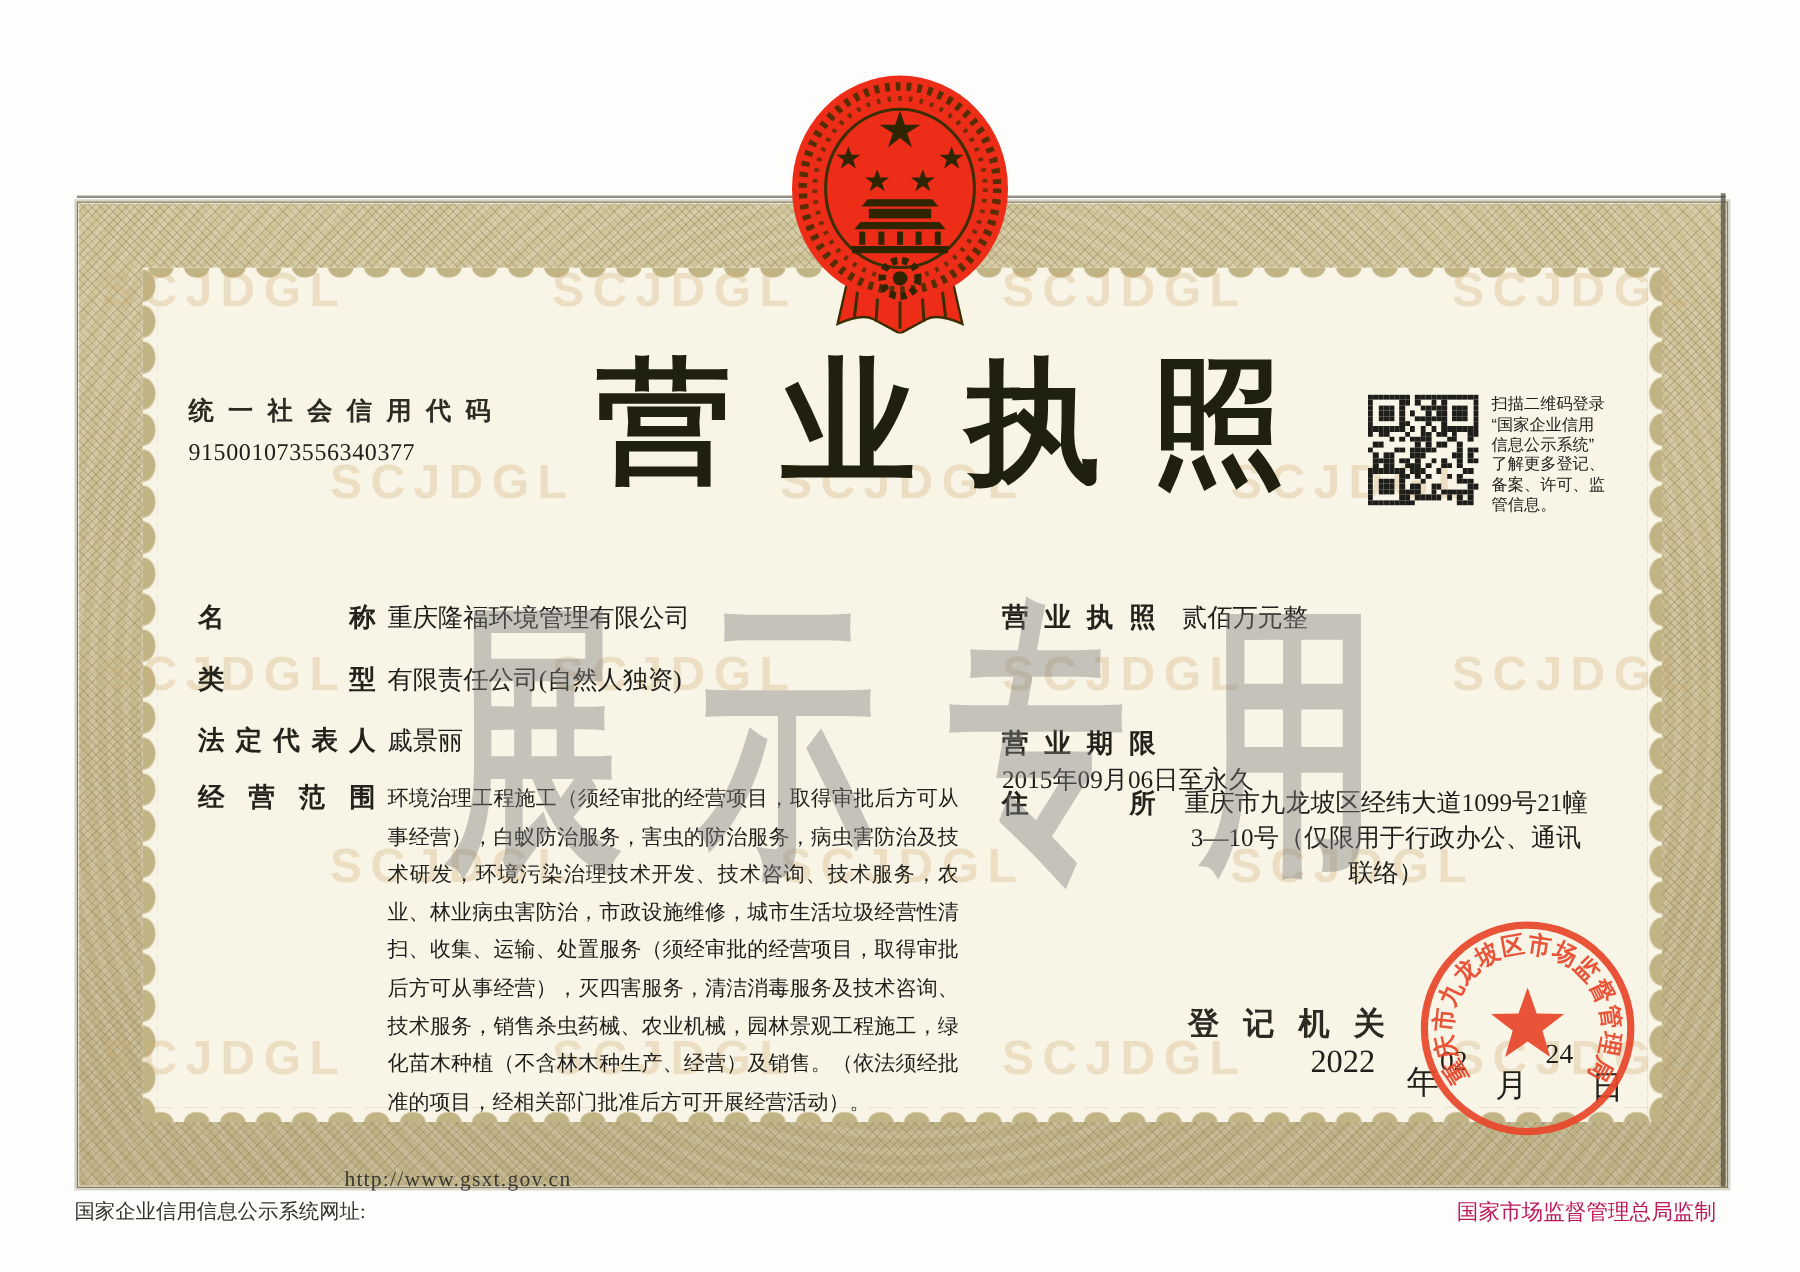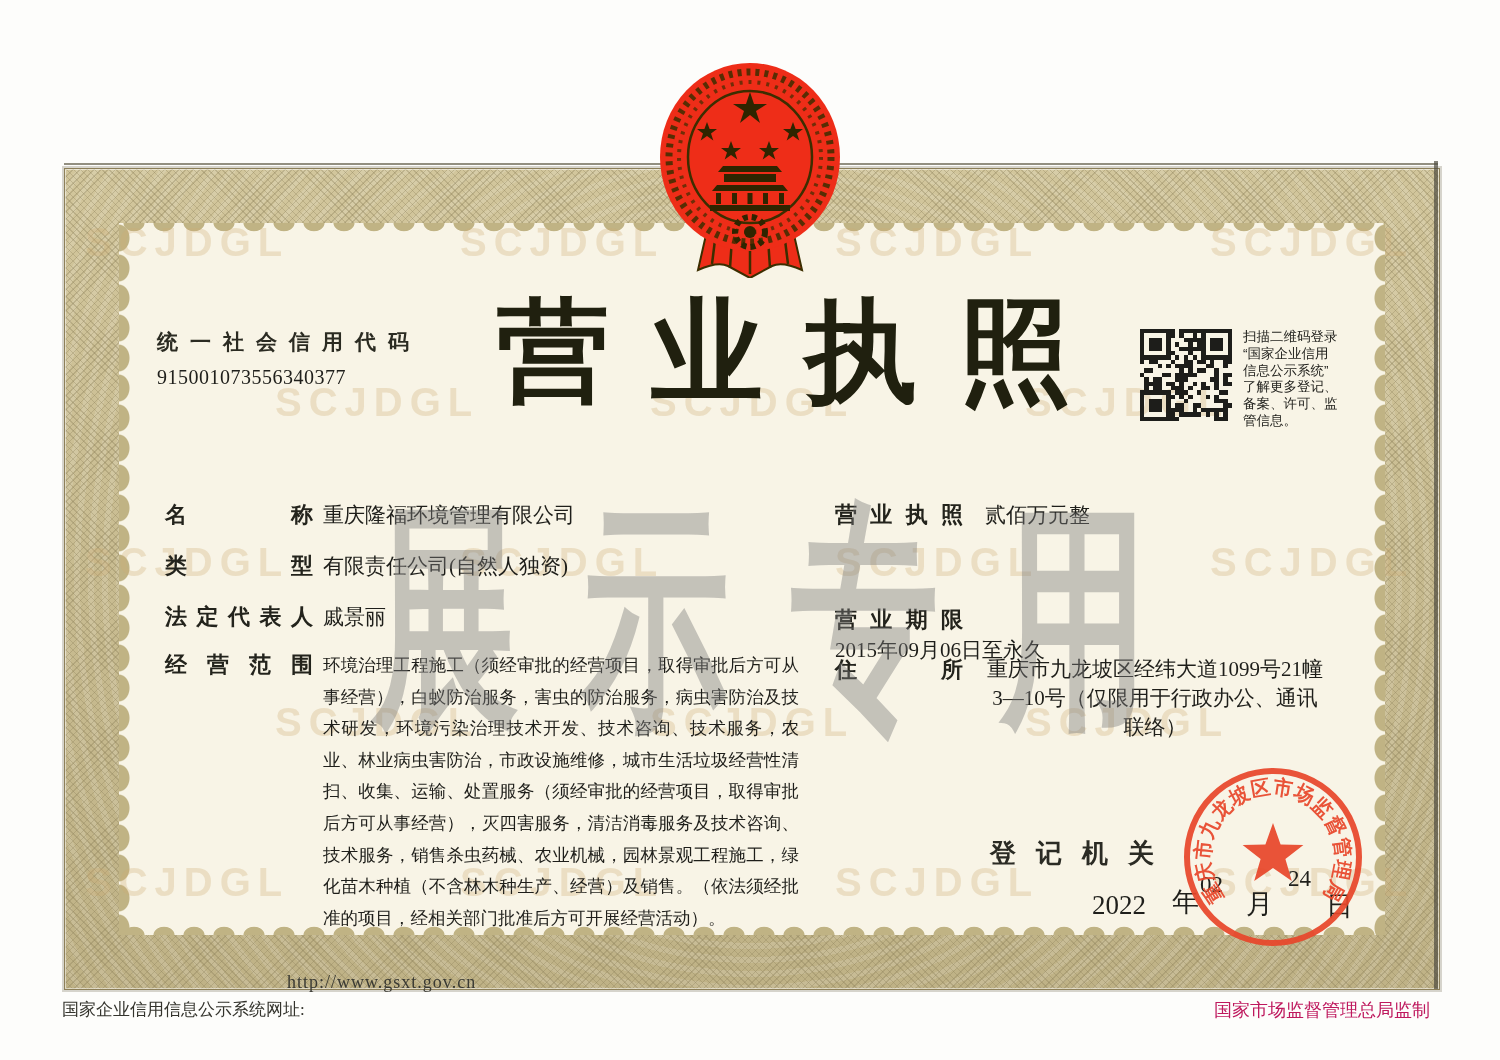--- a/index.html
+++ b/index.html
@@ -75,21 +75,21 @@
     font-family:"Liberation Serif","DejaVu Serif",serif;
   }
   .fl .flabel{width:148px;margin-right:10px;}
   .fr .flabel{width:128px;margin-right:22px;}
   .scope .fvalue{width:476px;font-size:17.5px;line-height:31.6px;text-align:justify;}
   .addr .fvalue{width:340px;line-height:29px;text-align:center;}
 
   
   .reg-label{position:absolute;left:990px;top:836px;font-size:26px;font-weight:700;letter-spacing:20px;color:#2b2b24;z-index:20;white-space:nowrap;}
   .datepart{position:absolute;z-index:20;color:#1f1f1b;font-family:"Liberation Serif","DejaVu Serif",serif;}
-  .d-year{left:1092px;top:869px;font-size:27px;margin-top:21px;}
+  .d-year{left:1092px;top:869px;font-size:27px;}
   .d-yu{left:1172px;top:884px;font-size:27px;}
   .d-month{left:1200px;top:872px;font-size:23px;}
   .d-mu{left:1246px;top:886px;font-size:27px;}
   .d-day{left:1288px;top:866px;font-size:23px;}
   .d-du{left:1326px;top:888px;font-size:27px;}
   .seal{position:absolute;left:1178px;top:762px;z-index:50;opacity:.93;}
 
   
   .watermark{
     position:absolute;left:372px;top:498px;z-index:40;pointer-events:none;

